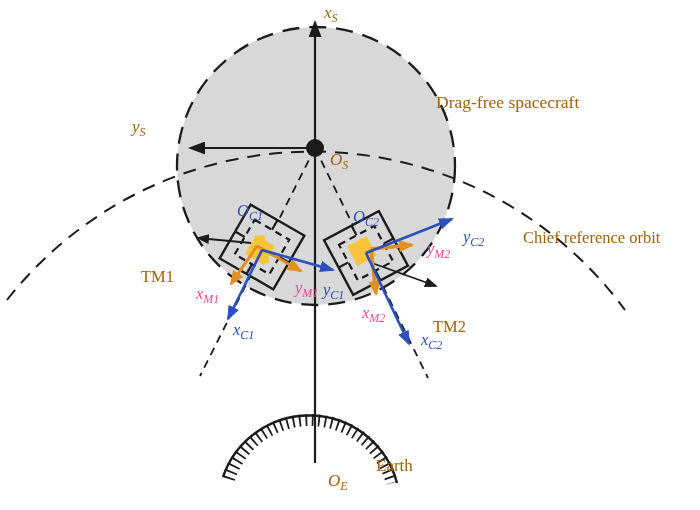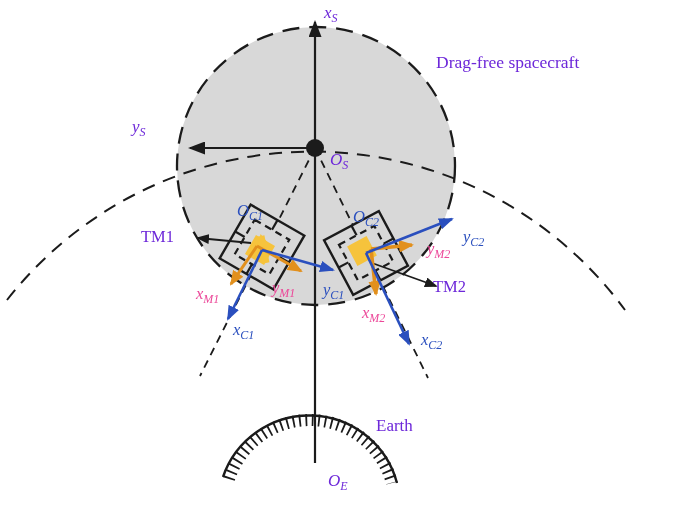--- a/index.html
+++ b/index.html
@@ -8,29 +8,29 @@
     width:700px;height:510px;
     background:#ffffff;
     overflow:hidden;
     font-family:"Liberation Serif", serif;
   }
   .stage svg{position:absolute;left:0;top:0;}
   .lbl{
     position:absolute;
     white-space:nowrap;
     font-size:17px;
-    color:#6d28d9;
+    color:#a16207;
     line-height:1.1;
     user-select:none;
   }
   .math{font-style:italic;}
   .math sub{font-size:12px;font-style:italic;line-height:1;}
   .blue{color:#2a4fbe;}
   .orange{color:#ec4899;}
-  .plain{font-style:normal;}
+  .plain{font-style:normal;margin-top:40px;}
   .sz16{font-size:16.5px;}
 </style>
 </head>
 <body>
 
 <div class="stage">
 
   <svg width="700" height="510" viewBox="0 0 700 510">
     <defs>
       <marker id="ah-black" markerUnits="userSpaceOnUse" markerWidth="17" markerHeight="13" refX="15" refY="6.5" orient="auto">
@@ -100,34 +100,35 @@
 
     <line x1="262" y1="250" x2="228" y2="319" stroke="#2a4fbe" stroke-width="2.6" marker-end="url(#ah-blue)"></line>
     <line x1="262" y1="250" x2="333" y2="270" stroke="#2a4fbe" stroke-width="2.6" marker-end="url(#ah-blue)"></line>
     <line x1="366" y1="253" x2="409" y2="344" stroke="#2a4fbe" stroke-width="2.6" marker-end="url(#ah-blue)"></line>
     <line x1="366" y1="253" x2="452" y2="219" stroke="#2a4fbe" stroke-width="2.6" marker-end="url(#ah-blue)"></line>
 
     <circle cx="315" cy="148" r="9" fill="#1b1b1b"></circle>
   </svg>
 
   <div class="lbl plain" style="left:436px;top:53px;font-size:17.5px"><span>Drag-free spacecraft</span></div>
+  <div class="lbl plain sz16" style="left:523px;top:189px"><span>Chief reference orbit</span></div>
   <div class="lbl plain" style="left:376px;top:417px"><span>Earth</span></div>
   <div class="lbl plain sz16" style="left:141px;top:228px"><span>TM1</span></div>
   <div class="lbl plain sz16" style="left:433px;top:278px"><span>TM2</span></div>
 
   <div class="lbl math" style="left:324px;top:4px"><span>x</span><sub>S</sub></div>
   <div class="lbl math" style="left:132px;top:118px"><span>y</span><sub>S</sub></div>
   <div class="lbl math" style="left:330px;top:151px"><span>O</span><sub>S</sub></div>
   <div class="lbl math" style="left:328px;top:472px"><span>O</span><sub>E</sub></div>
 
   <div class="lbl math blue sz16" style="left:237px;top:202px"><span>O</span><sub>C1</sub></div>
   <div class="lbl math blue sz16" style="left:353px;top:208px"><span>O</span><sub>C2</sub></div>
 
   <div class="lbl math orange sz16" style="left:196px;top:285px"><span>x</span><sub>M1</sub></div>
-  <div class="lbl math orange sz16" style="left:272px;top:279px"><span>y</span><sub>M1</sub></div>
+  <div class="lbl math orange sz16" style="left:295px;top:279px"><span>y</span><sub>M1</sub></div>
   <div class="lbl math blue sz16" style="left:323px;top:281px"><span>y</span><sub>C1</sub></div>
   <div class="lbl math blue sz16" style="left:233px;top:321px"><span>x</span><sub>C1</sub></div>
 
   <div class="lbl math orange sz16" style="left:362px;top:304px"><span>x</span><sub>M2</sub></div>
   <div class="lbl math orange sz16" style="left:427px;top:240px"><span>y</span><sub>M2</sub></div>
   <div class="lbl math blue sz16" style="left:463px;top:228px"><span>y</span><sub>C2</sub></div>
   <div class="lbl math blue sz16" style="left:421px;top:331px"><span>x</span><sub>C2</sub></div>
 
 </div>
 

